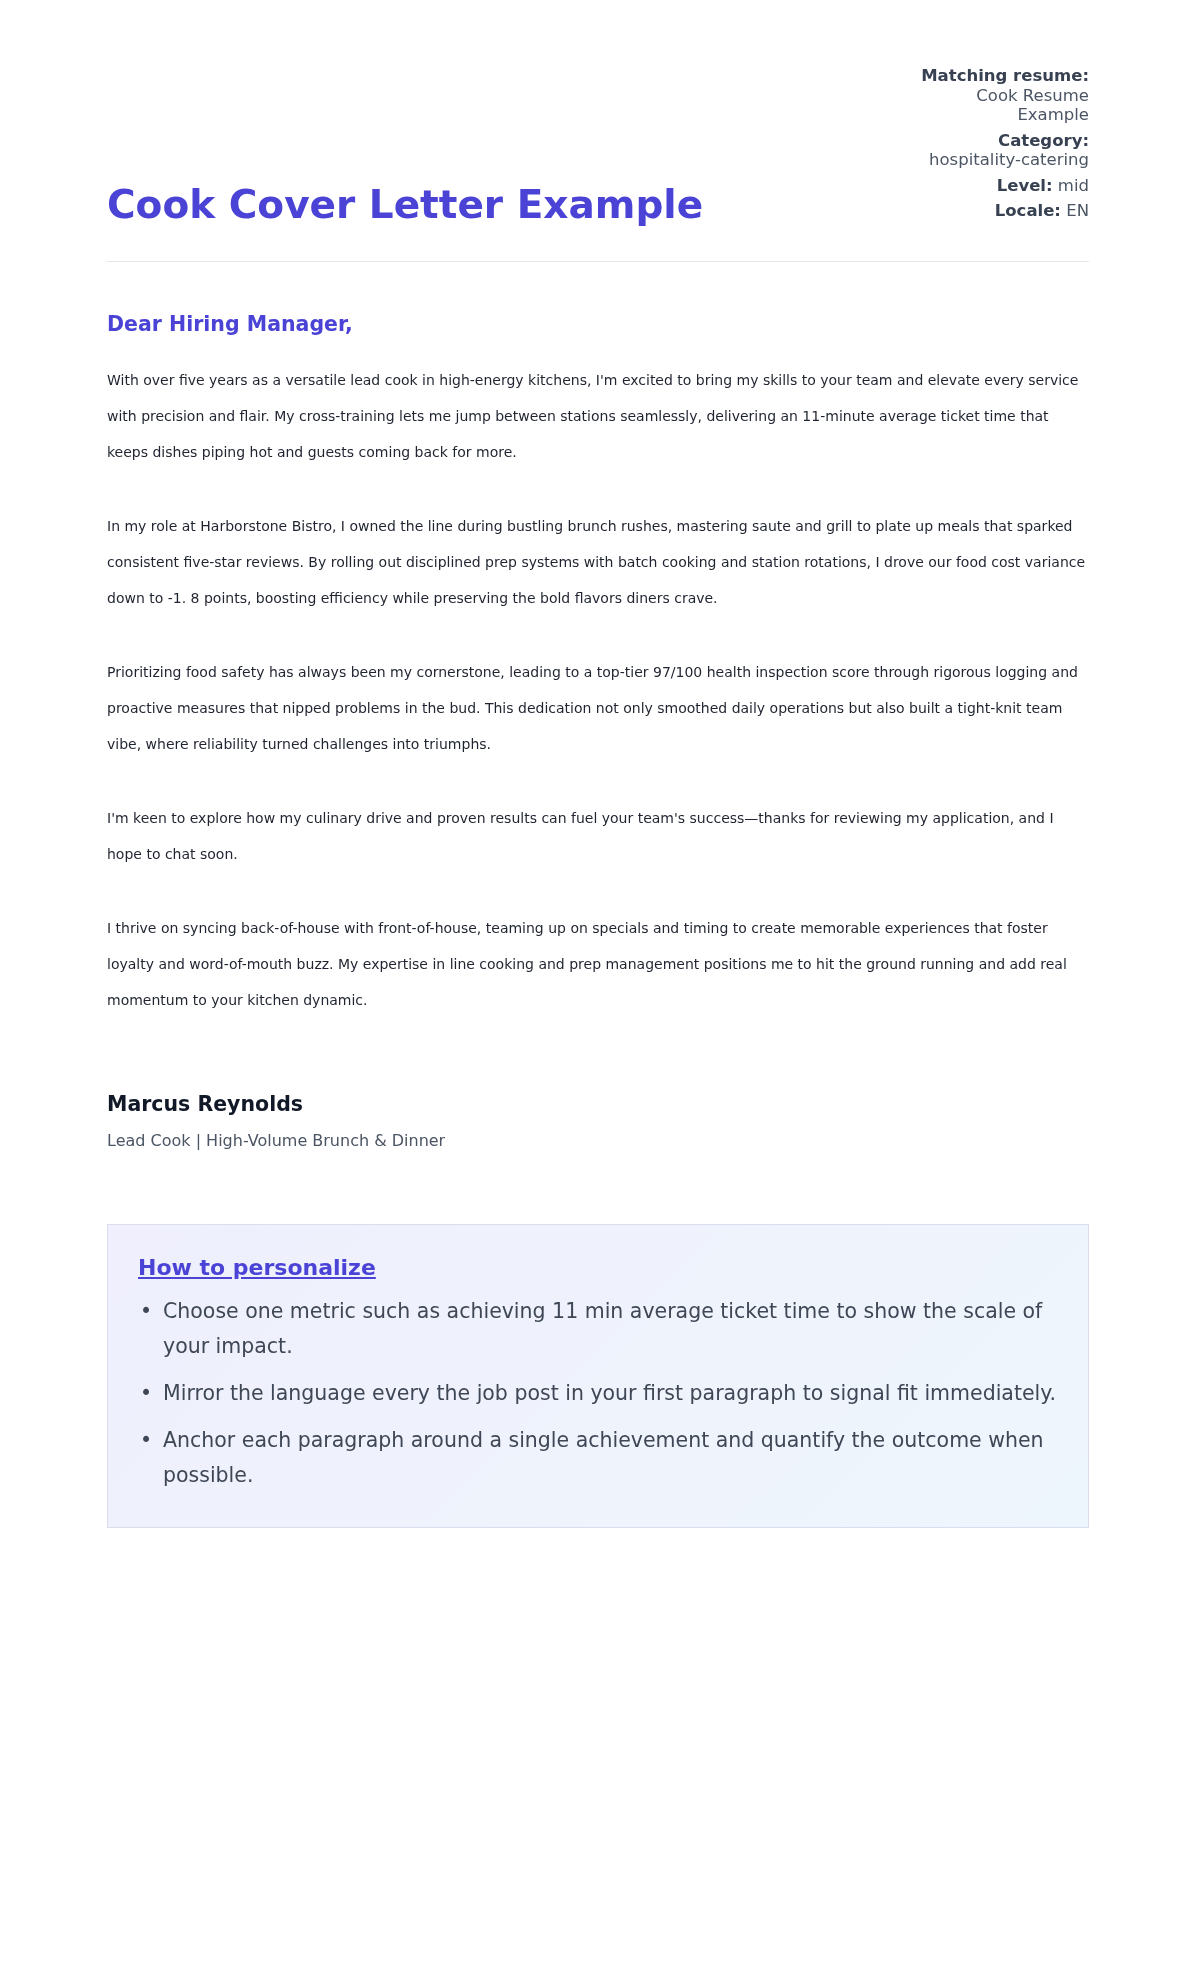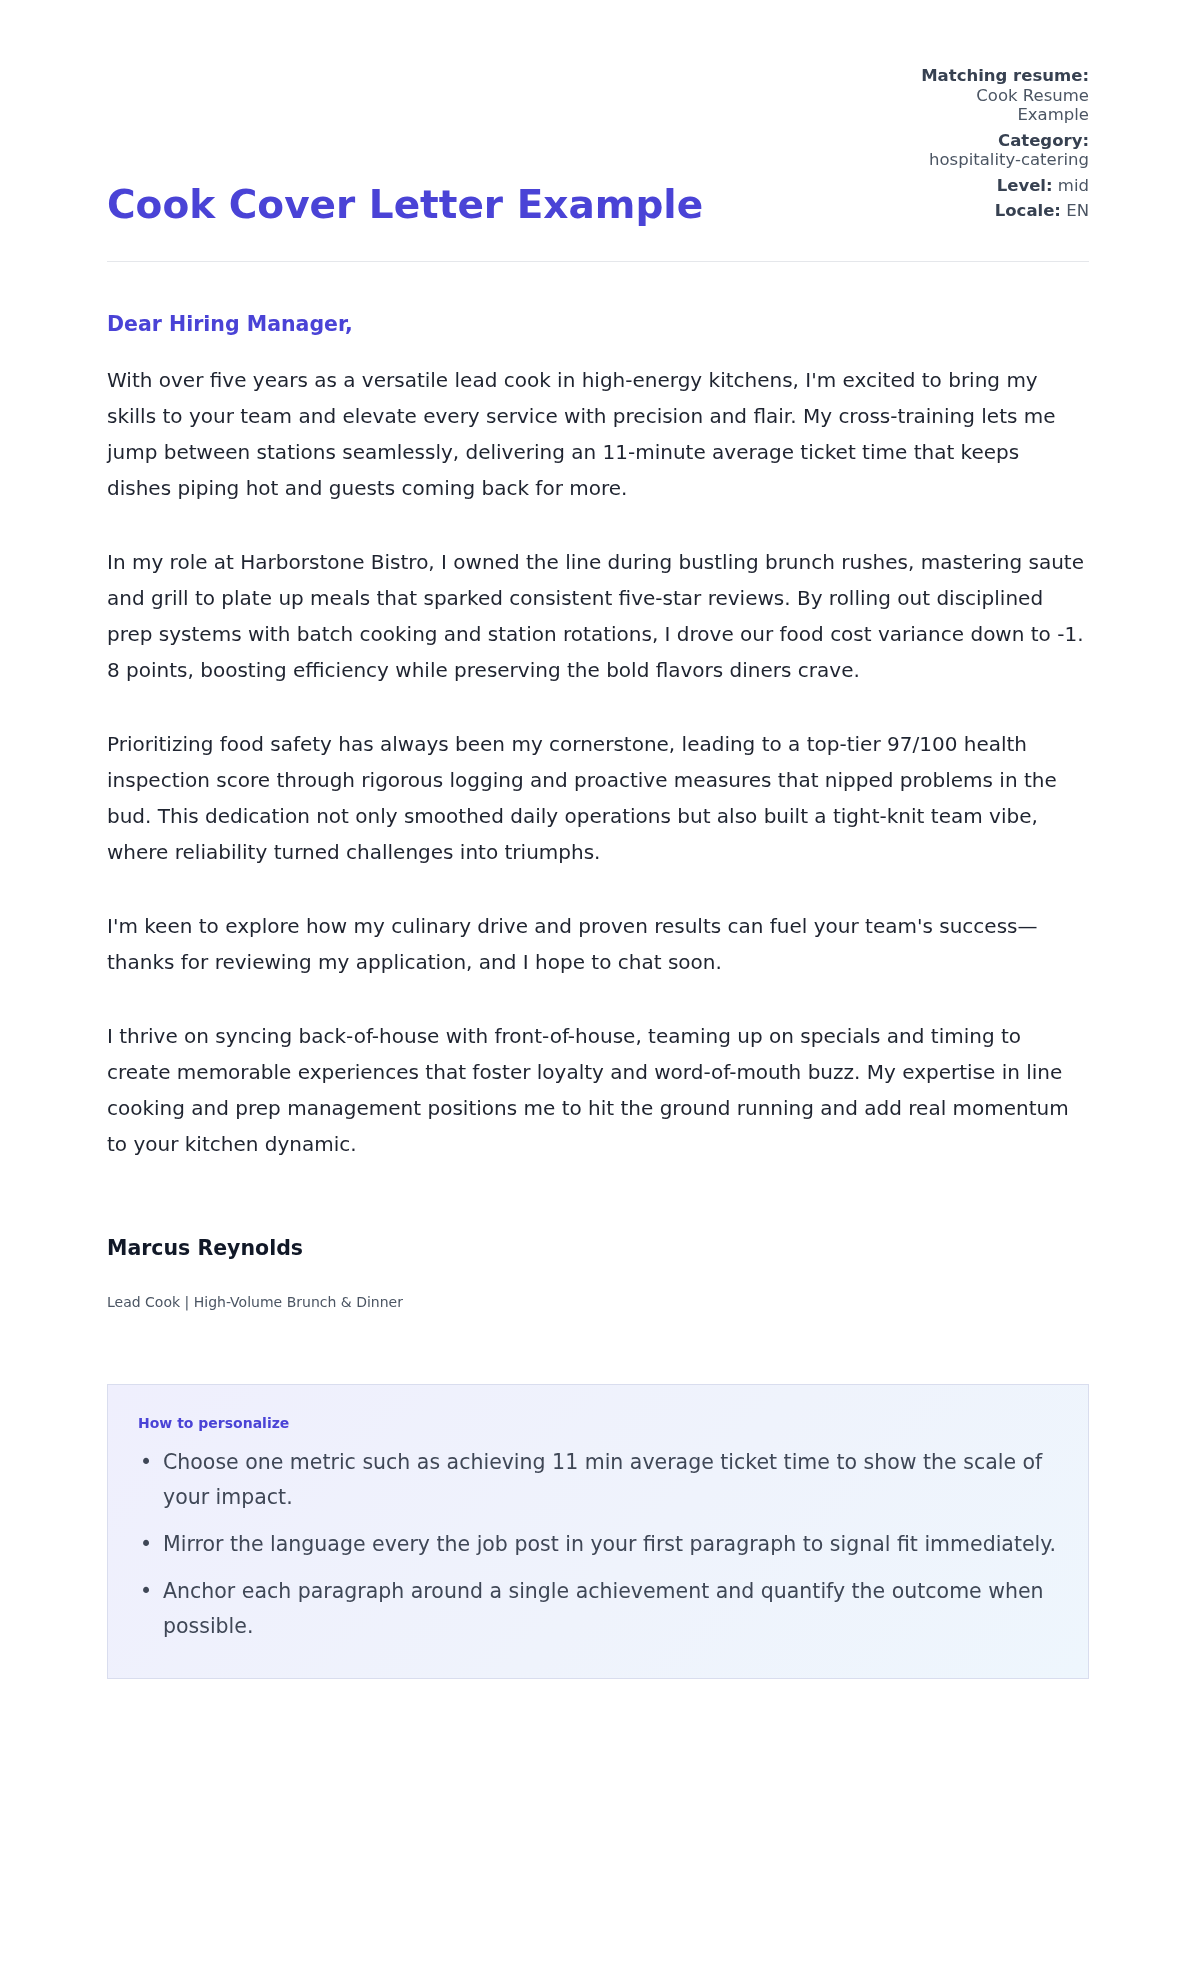--- a/index.html
+++ b/index.html
@@ -47,35 +47,35 @@
     .meta b { color: #374151; font-weight: bold; }
 
     .salutation {
       margin-top: 50px;
       font-size: 20.5px;
       font-weight: bold;
       color: #4a43d6;
     }
     .paragraph {
       margin-top: 26px;
-      font-size: 20px;
+      font-size: 14px;
       line-height: 36px;
       color: #1f2430;
     }
     .paragraph + .paragraph { margin-top: 38px; }
 
     .signoff { margin-top: 74px; }
     .sign-name {
       font-size: 20.5px;
       font-weight: bold;
       color: #111827;
     }
     .sign-title {
-      margin-top: 34px;
-      font-size: 14px;
+      margin-top: 15px;
+      font-size: 16px;
       color: #4b5563;
     }
 
     .tags {
       margin-top: 53px;
       display: flex;
       gap: 12px;
     }
     .tag {
       background: #ebe9fc;
@@ -88,23 +88,24 @@
       white-space: nowrap;
     }
 
     .callout {
       margin-top: 74px;
       border: 1px solid #d9ddee;
       background: linear-gradient(135deg, #efeffd 0%, #eff3fc 55%, #eef6fd 100%);
       padding: 30px 30px 30px 30px;
     }
     .callout-title {
-      font-size: 14px;
+      font-size: 22px;
       font-weight: bold;
       color: #4a43d6;
+      text-decoration: underline;
     }
     .tips {
       margin-top: 14px;
       list-style: none;
     }
     .tip {
       position: relative;
       padding-left: 25px;
       font-size: 20.5px;
       line-height: 35px;

